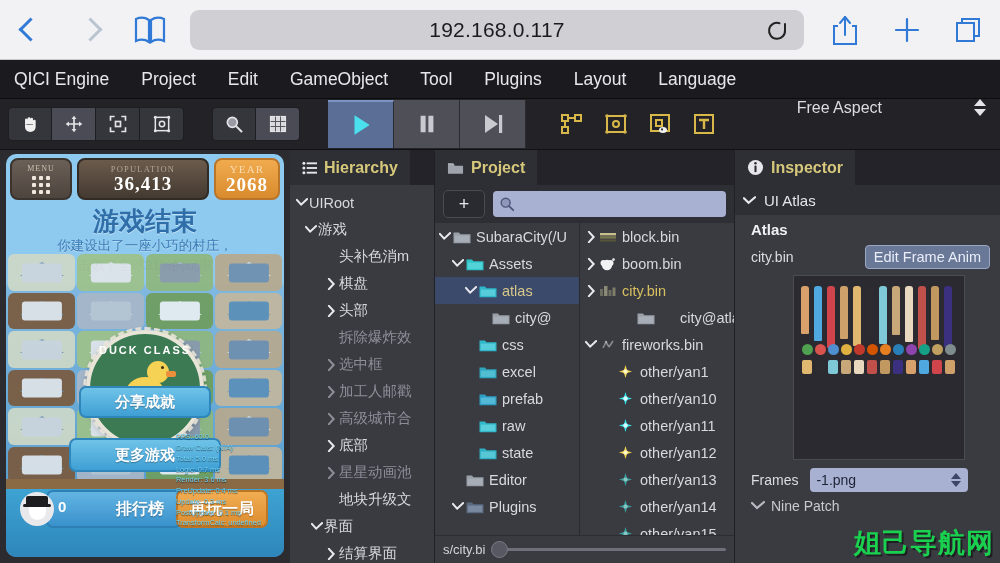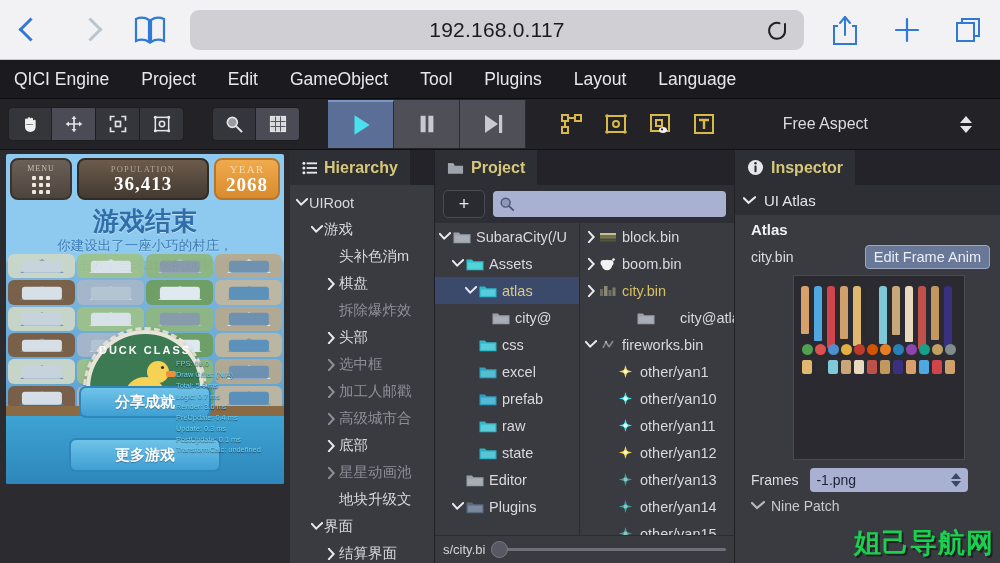--- a/index.html
+++ b/index.html
@@ -66,39 +66,39 @@
   .pbtn {
     width: 66px; height: 48px; background: #4f4f58; border-right: 1px solid #2a2a30;
     display: flex; align-items: center; justify-content: center;
   }
   .pbtn.active { background: #5b6f96; border-top: 2px solid #7c94c2; }
 
   .creategroup { display:flex; margin-left: 24px; align-items:center; }
   .cbtn { width: 44px; height: 44px; display: flex; align-items:center; justify-content:center; }
 
   .aspect {
-    margin-left: auto; margin-right: 0; display: flex; align-items: center;
-    height: 51px; padding: 0 28px 0 18px; color: #dcdce2; font-size: 16px;
+    margin-left: auto; margin-right: 0; display: flex; align-items: flex-start;
+    height: 51px; padding: 0 14px 0 18px; color: #dcdce2; font-size: 16px;
   }
   .aspect-label { margin-right: 92px; }
   .stepper { display: flex; flex-direction: column; align-items: center; gap: 3px; }
   .stepper i { display:block; width:0;height:0;border-left:6px solid transparent;
                border-right:6px solid transparent; }
   .stepper i.up { border-bottom: 7px solid #e4e4ea; }
   .stepper i.dn { border-top: 7px solid #e4e4ea; }
 
   
   .body-row { position: absolute; left: 0; top: 150px; width: 1000px; height: 413px; display: flex; }
 
   
   .gameview { width: 290px; height: 413px; position: relative; background: #2b2b30;
               padding: 4px 6px 6px 6px; }
-  .gcanvas { position: relative; width: 278px; height: 330px; overflow: hidden;
+  .gcanvas { position: relative; width: 278px; height: 403px; overflow: hidden;
              background: linear-gradient(180deg,#8ec9ef 0%,#8ec9ef 32%,#7fb8e0 33%,#4d96c9 100%);
-             border-radius: 2px; }
+             border-radius: 10px; }
   .hud { position:absolute; top:4px; left:4px; right:4px; height:42px; display:flex; gap:5px; }
   .hud-menu { width: 62px; background: linear-gradient(180deg,#6b6058,#4d443d);
               border-radius: 8px; border:2px solid #3a332e; display:flex;
               flex-direction:column; align-items:center; justify-content:center; }
   .hud-menu .lbl { color:#cdbfae; font-size:8px; letter-spacing:1px; font-family:"Liberation Serif",serif; }
   .dots { display:grid; grid-template-columns:repeat(3,4px); gap:3px; margin-top:3px; }
   .dots i { width:4px;height:4px;background:#f0e8dd;border-radius:1px;display:block; }
   .hud-pop { flex:1; background: linear-gradient(180deg,#6b5b4c,#443a31);
              border-radius:8px; border:2px solid #322a24; display:flex; flex-direction:column;
              align-items:center; justify-content:center; }
@@ -589,51 +589,51 @@
       </div>
       <div class="tree" id="hier-tree">
           <div class="trow" style="padding-left: 4px;">
             <span class="arrow down">
               <svg width="12" height="9" viewBox="0 0 14 10">
                 <path d="M1 2 L6 7.5 L13 1" fill="none" stroke="#e8e8ee" stroke-width="2.4" stroke-linecap="round"></path>
               </svg>
             </span>
             <span>UIRoot</span>
           </div>
-          <div class="trow" style="padding-left: 19px;">
+          <div class="trow" style="padding-left: 13px;">
             <span class="arrow down">
               <svg width="12" height="9" viewBox="0 0 14 10">
                 <path d="M1 2 L6 7.5 L13 1" fill="none" stroke="#e8e8ee" stroke-width="2.4" stroke-linecap="round"></path>
               </svg>
             </span>
             <span>游戏</span>
           </div>
           <div class="trow" style="padding-left: 34px;">
             <span class="arrow none"></span>
             <span>头补色消m</span>
           </div>
           <div class="trow" style="padding-left: 34px;">
             <span class="arrow right">
               <svg width="9" height="12" viewBox="0 0 10 14">
                 <path d="M2 1 L7.5 7 L2 13" fill="none" stroke="#e8e8ee" stroke-width="2.4" stroke-linecap="round"></path>
               </svg>
             </span>
             <span>棋盘</span>
           </div>
-          <div class="trow dim" style="padding-left: 34px;">
-            <span class="arrow none"></span>
-            <span>拆除爆炸效</span>
-          </div>
           <div class="trow" style="padding-left: 34px;">
             <span class="arrow right">
               <svg width="9" height="12" viewBox="0 0 10 14">
                 <path d="M2 1 L7.5 7 L2 13" fill="none" stroke="#e8e8ee" stroke-width="2.4" stroke-linecap="round"></path>
               </svg>
             </span>
             <span>头部</span>
+          </div>
+          <div class="trow dim" style="padding-left: 34px;">
+            <span class="arrow none"></span>
+            <span>拆除爆炸效</span>
           </div>
           <div class="trow dim" style="padding-left: 34px;">
             <span class="arrow right">
               <svg width="9" height="12" viewBox="0 0 10 14">
                 <path d="M2 1 L7.5 7 L2 13" fill="none" stroke="#8e8e99" stroke-width="2.4" stroke-linecap="round"></path>
               </svg>
             </span>
             <span>选中框</span>
           </div>
           <div class="trow dim" style="padding-left: 34px;">

